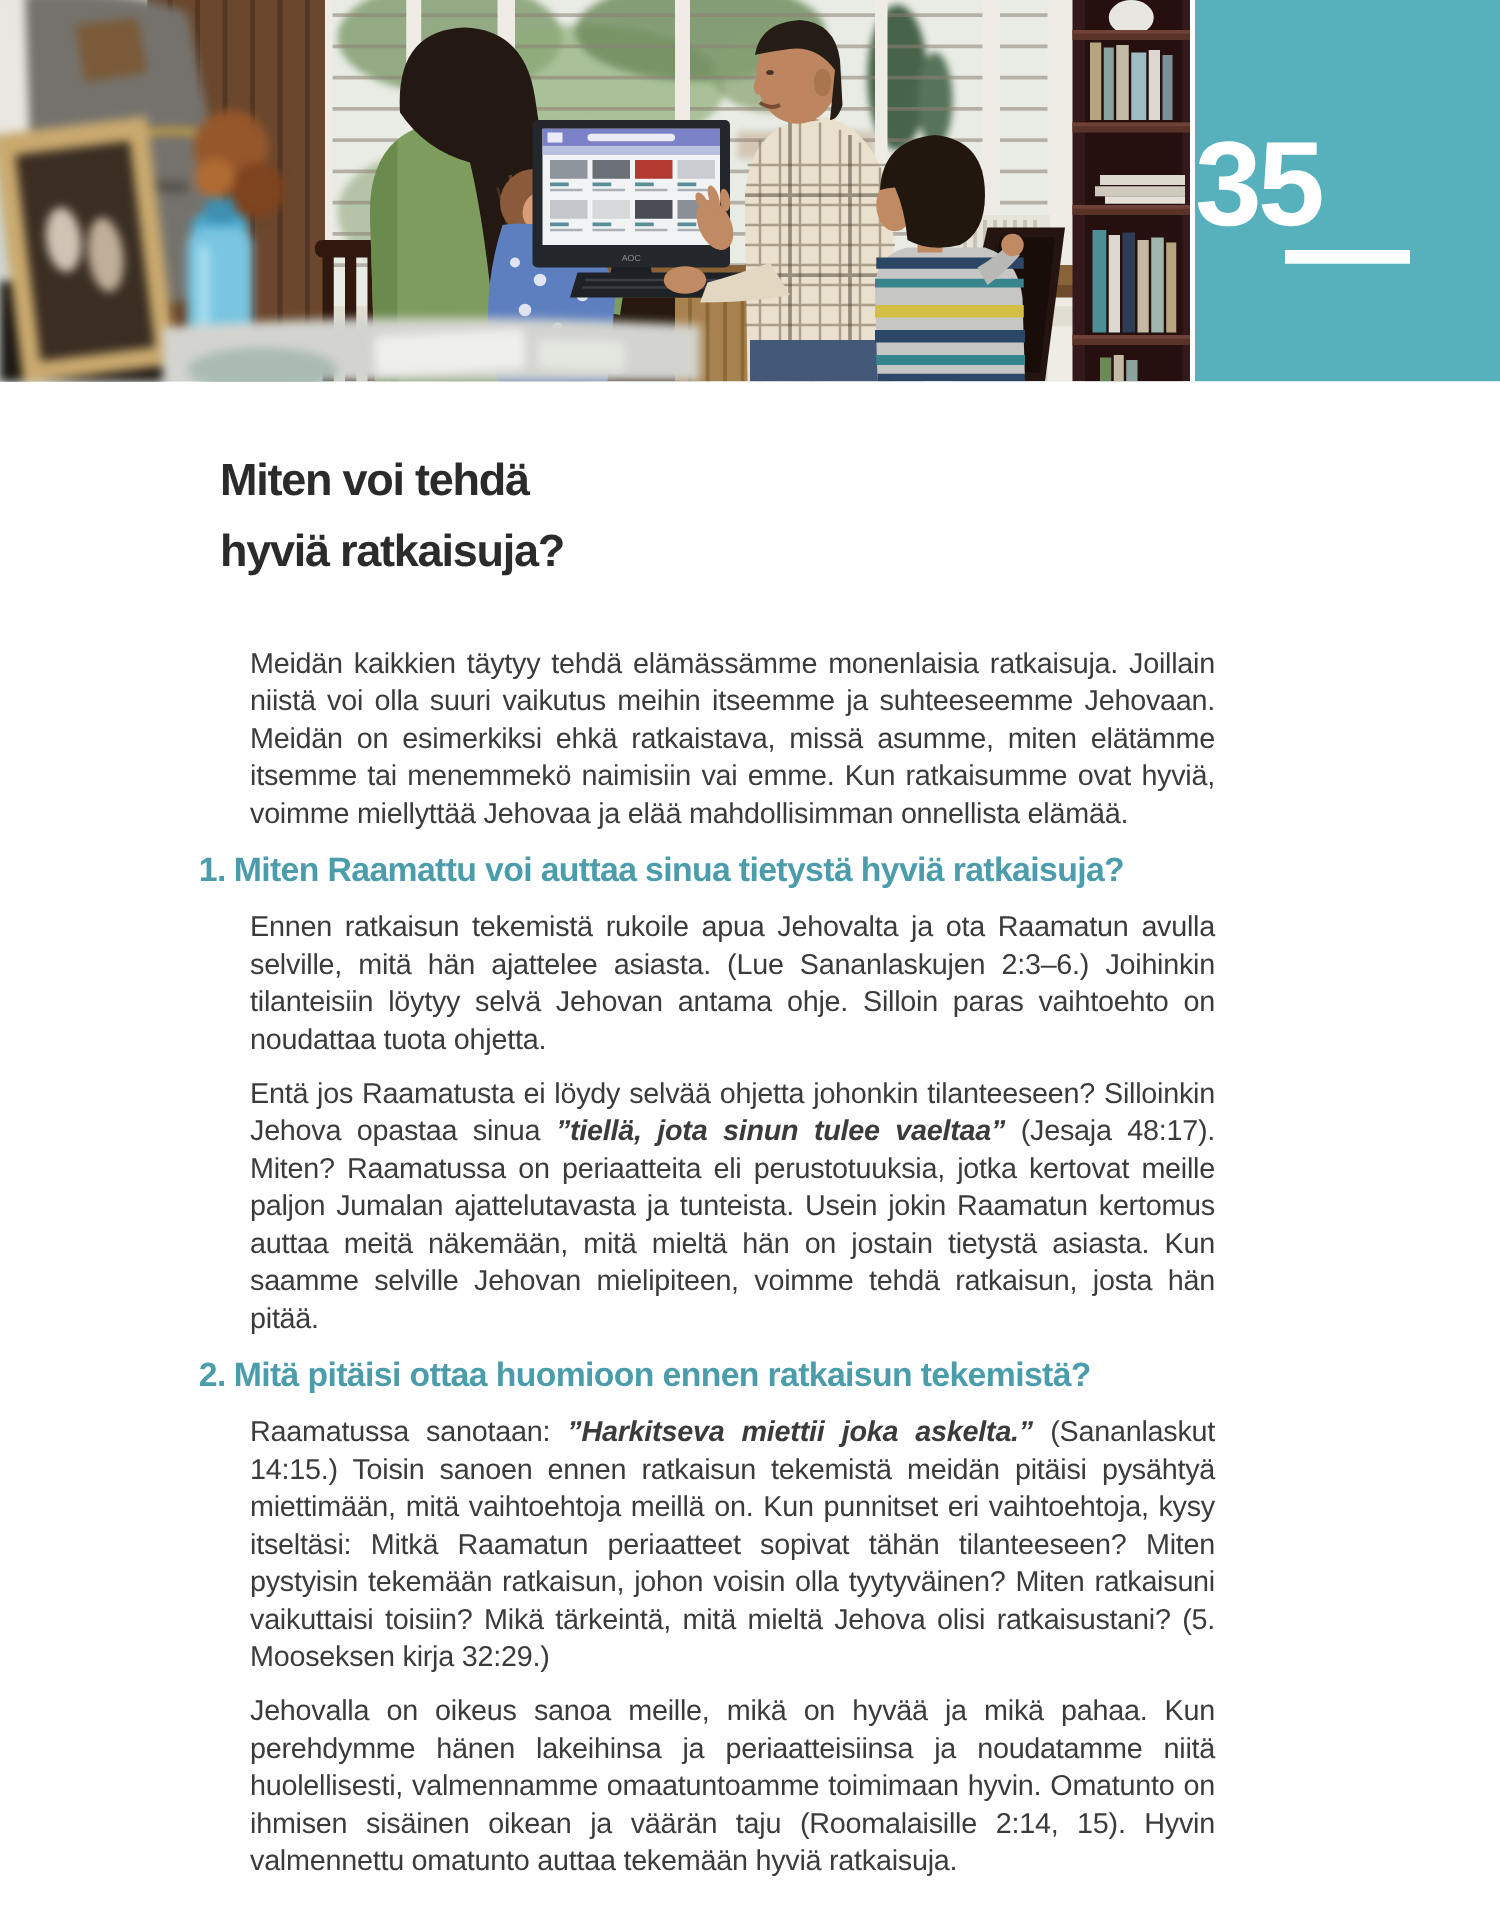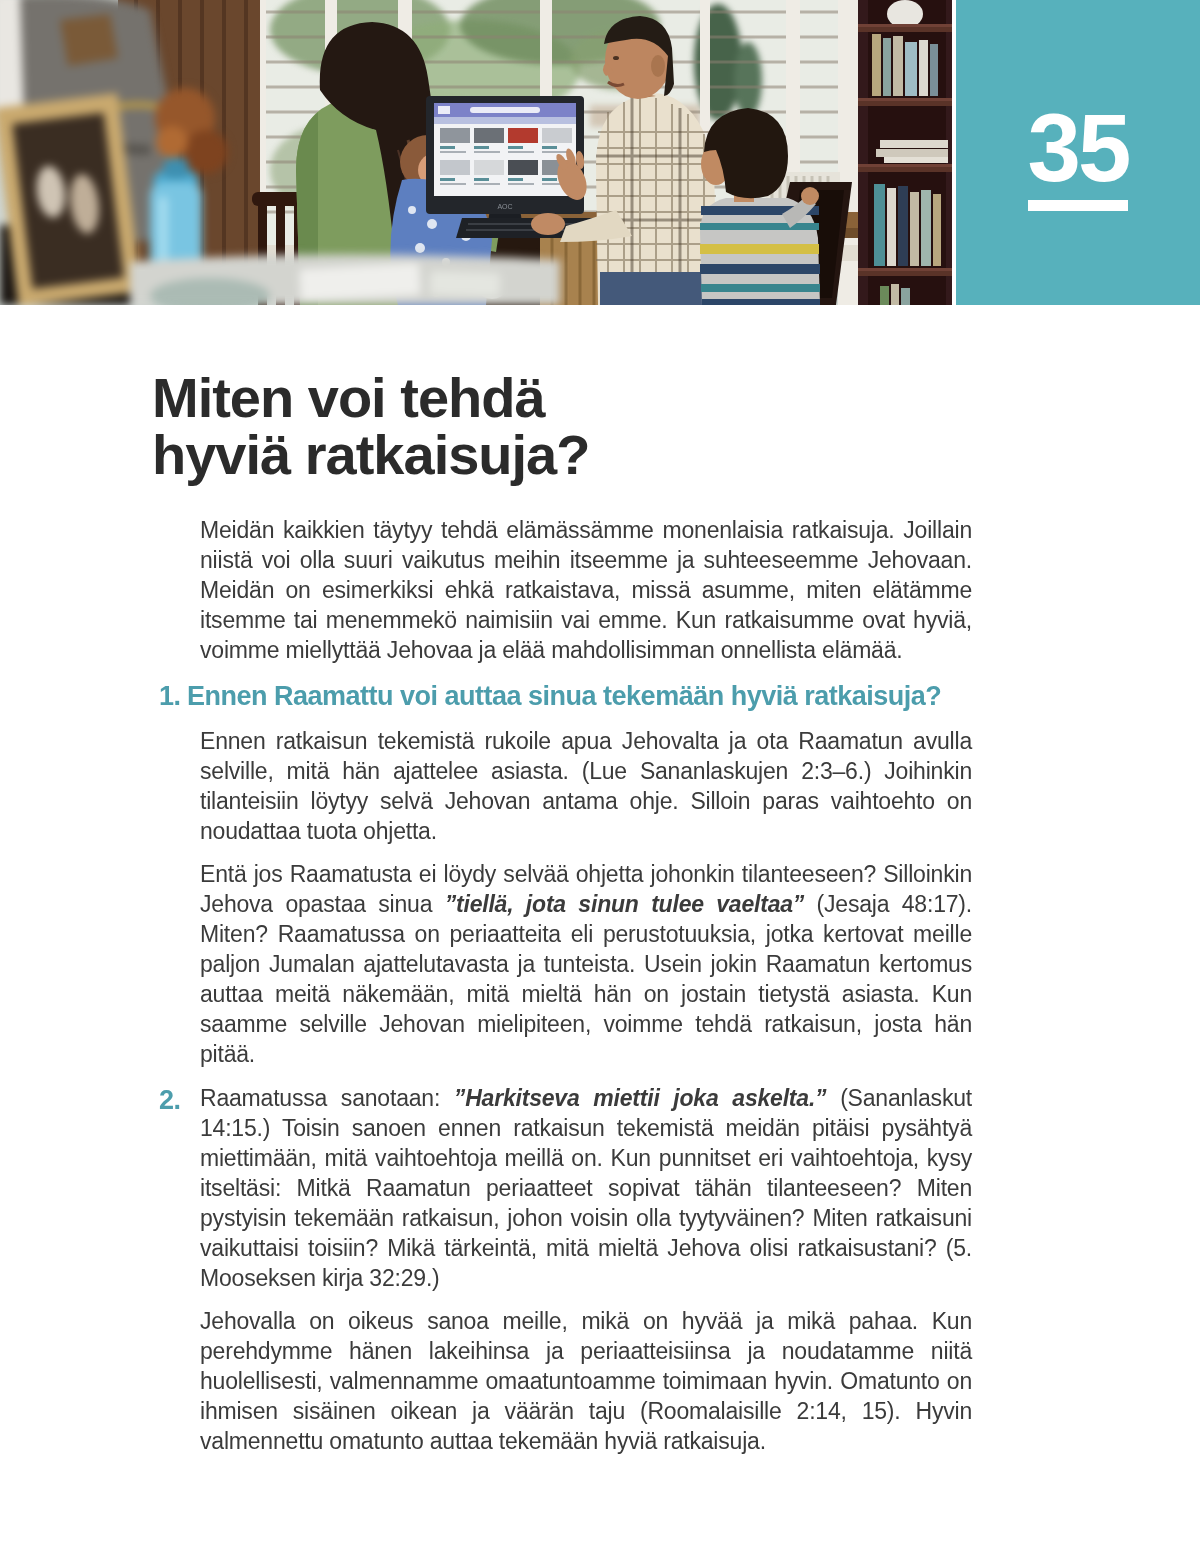--- a/index.html
+++ b/index.html
@@ -5,28 +5,28 @@
   html,body{margin:0;padding:0;background:#ffffff;}
   .page{
     position:relative;width:1200px;height:1543px;background:#fff;overflow:hidden;
     font-family:"Liberation Sans", sans-serif;
   }
   
   .hero{position:absolute;left:0;top:0;width:952px;height:305px;overflow:hidden;background:#cfd6d2;}
   .hero svg{display:block;}
   .badge{position:absolute;left:956px;top:0;width:244px;height:305px;background:var(--teal,#57b1bc);}
   .badge-number{
-    position:absolute;top:100px;left:0;width:100%;text-align:center;
+    position:absolute;top:100px;left:0;width:100%;
     font-size:96px;font-weight:bold;line-height:1;color:#ffffff;letter-spacing:-3px;
   }
   .badge-bar{position:absolute;top:200px;left:50%;margin-left:-50px;width:100px;height:11px;background:#ffffff;}
   
   .page-title{
-    position:absolute;left:152px;top:331px;width:720px;
-    font-size:56px;line-height:57px;font-weight:bold;color:var(--title,#2b2b2b);
+    position:absolute;left:176px;top:331px;width:720px;
+    font-size:36px;line-height:57px;font-weight:bold;color:var(--title,#2b2b2b);
     letter-spacing:-1px;white-space:pre-line;
   }
   
   .article{
     position:absolute;left:187px;top:502px;width:798px;
     font-size:23px;line-height:30px;color:var(--body,#3b3b3b);
     text-align:justify;letter-spacing:-0.2px;
   }
   .para{margin:13px;}
   .para + .para{margin-top:7px;}
@@ -364,22 +364,22 @@
     <div class="badge-number">35</div>
     <div class="badge-bar"></div>
   </div>
 
   <h1 class="page-title">Miten voi tehdä
 hyviä ratkaisuja?</h1>
 
   <div class="article">
     <div>
         <p class="para"><span>Meidän kaikkien täytyy tehdä elämässämme monenlaisia ratkaisuja. Joillain niistä voi olla suuri vaikutus meihin itseemme ja suhteeseemme Jehovaan. Meidän on esimerkiksi ehkä ratkaistava, missä asumme, miten elätämme itsemme tai menemmekö naimisiin vai emme. Kun ratkaisumme ovat hyviä, voimme miellyttää Jehovaa ja elää mahdollisimman onnellista elämää.</span></p>
-        <div class="question"><span class="qnum">1.</span><span>Ennen Raamattu voi auttaa sinua tekemään hyviä ratkaisuja?</span></div>
+        <div class="question"><span class="qnum">1.</span><span>Miten Raamattu voi auttaa sinua tietystä hyviä ratkaisuja?</span></div>
         <p class="para"><span>Ennen ratkaisun tekemistä rukoile apua Jehovalta ja ota Raamatun avulla selville, mitä hän ajattelee asiasta. (Lue Sananlaskujen 2:3–6.) Joihinkin tilanteisiin löytyy selvä Jehovan antama ohje. Silloin paras vaihtoehto on noudattaa tuota ohjetta.</span></p>
         <p class="para"><span>Entä jos Raamatusta ei löydy selvää ohjetta johonkin tilanteeseen? Silloinkin Jehova opastaa sinua </span><span class="b">”tiellä, jota sinun tulee vaeltaa”</span><span> (Jesaja 48:17). Miten? Raamatussa on periaatteita eli perustotuuksia, jotka kertovat meille paljon Jumalan ajattelutavasta ja tunteista. Usein jokin Raamatun kertomus auttaa meitä näkemään, mitä mieltä hän on jostain tietystä asiasta. Kun saamme selville Jehovan mielipiteen, voimme tehdä ratkaisun, josta hän pitää.</span></p>
-        <div class="question"><span class="qnum">2.</span></div>
+        <div class="question"><span class="qnum">2.</span><span>Mitä pitäisi ottaa huomioon ennen ratkaisun tekemistä?</span></div>
         <p class="para"><span>Raamatussa sanotaan: </span><span class="b">”Harkitseva miettii joka askelta.”</span><span> (Sananlaskut 14:15.) Toisin sanoen ennen ratkaisun tekemistä meidän pitäisi pysähtyä miettimään, mitä vaihtoehtoja meillä on. Kun punnitset eri vaihtoehtoja, kysy itseltäsi: Mitkä Raamatun periaatteet sopivat tähän tilanteeseen? Miten pystyisin tekemään ratkaisun, johon voisin olla tyytyväinen? Miten ratkaisuni vaikuttaisi toisiin? Mikä tärkeintä, mitä mieltä Jehova olisi ratkaisustani? (5. Mooseksen kirja 32:29.)</span></p>
         <p class="para"><span>Jehovalla on oikeus sanoa meille, mikä on hyvää ja mikä pahaa. Kun perehdymme hänen lakeihinsa ja periaatteisiinsa ja noudatamme niitä huolellisesti, valmennamme omaatuntoamme toimimaan hyvin. Omatunto on ihmisen sisäinen oikean ja väärän taju (Roomalaisille 2:14, 15). Hyvin valmennettu omatunto auttaa tekemään hyviä ratkaisuja.</span></p>
       </div>
   </div>
 
 </div>
 
 </body></html>

